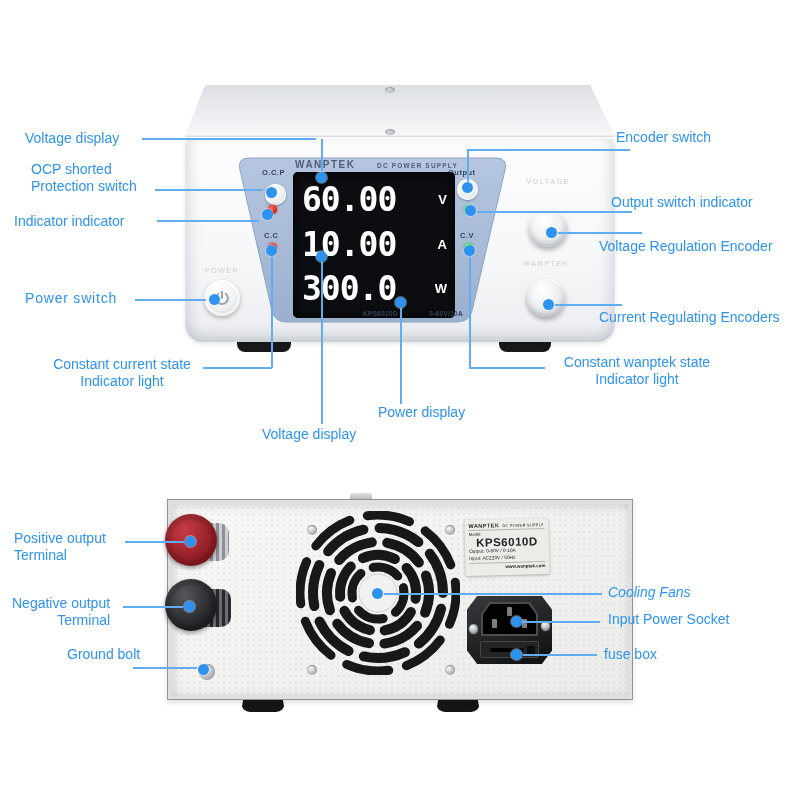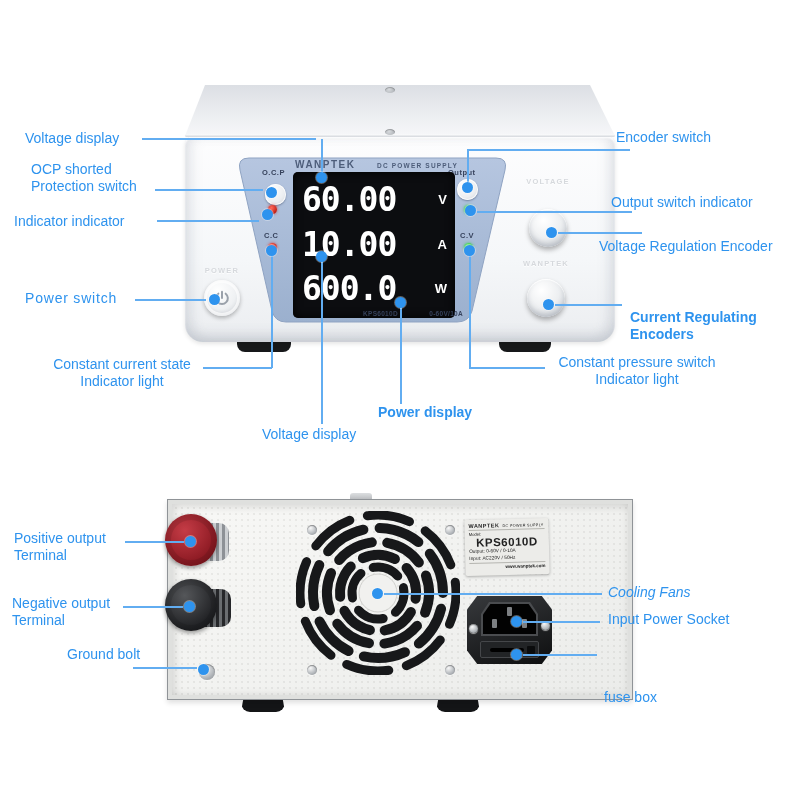--- a/index.html
+++ b/index.html
@@ -173,21 +173,21 @@
     <div class="display">
       <div class="disp-row">
         <span class="disp-digits">60.00</span>
         <span class="disp-unit">V</span>
       </div>
       <div class="disp-row">
         <span class="disp-digits">10.00</span>
         <span class="disp-unit">A</span>
       </div>
       <div class="disp-row">
-        <span class="disp-digits">600.0</span>
+        <span class="disp-digits">300.0</span>
         <span class="disp-unit">W</span>
       </div>
     </div>
 
     <div class="model-strip">
       <span>KPS6010D</span>
       <span>0-60V/10A</span>
     </div>
 
     <div class="embossed" style="left:10px;top:181px;width:54px;">POWER</div>
@@ -304,29 +304,29 @@
   <div class="co-dot" style="left:511px;top:649px;"></div>
 
   <div class="co-label" style="left:25px;top:130px;">Voltage display</div>
   <div class="co-label" style="left:31px;top:161px;">OCP shorted
 Protection switch</div>
   <div class="co-label" style="left:14px;top:213px;">Indicator indicator</div>
   <div class="co-label" style="left:25px;top:290px;letter-spacing:.8px;">Power switch</div>
   <div class="co-label co-center" style="left:42px;top:356px;width:160px;">Constant current state
 Indicator light</div>
   <div class="co-label" style="left:262px;top:426px;">Voltage display</div>
-  <div class="co-label" style="left:378px;top:404px;font-weight:bold;">Power display</div>
-  <div class="co-label co-center" style="left:551px;top:354px;width:172px;">Constant pressure switch
+  <div class="co-label" style="left:378px;top:404px;">Power display</div>
+  <div class="co-label co-center" style="left:551px;top:354px;width:172px;">Constant wanptek state
 Indicator light</div>
   <div class="co-label" style="left:616px;top:129px;">Encoder switch</div>
   <div class="co-label" style="left:611px;top:194px;">Output switch indicator</div>
   <div class="co-label" style="left:599px;top:238px;">Voltage Regulation Encoder</div>
-  <div class="co-label" style="left:630px;top:309px;font-weight:bold;">Current Regulating Encoders</div>
+  <div class="co-label" style="left:599px;top:309px;">Current Regulating Encoders</div>
   <div class="co-label" style="left:14px;top:530px;">Positive output
 Terminal</div>
-  <div class="co-label" style="left:12px;top:595px;">Negative output
+  <div class="co-label" style="left:12px;top:595px;text-align:right;">Negative output
 Terminal</div>
   <div class="co-label" style="left:67px;top:646px;">Ground bolt</div>
   <div class="co-label" style="left:608px;top:584px;font-style:italic;">Cooling Fans</div>
   <div class="co-label" style="left:608px;top:611px;">Input Power Socket</div>
-  <div class="co-label" style="left:604px;top:646px;margin-top:43px;">fuse box</div>
+  <div class="co-label" style="left:604px;top:646px;">fuse box</div>
 
 </div>
 
 </body></html>

